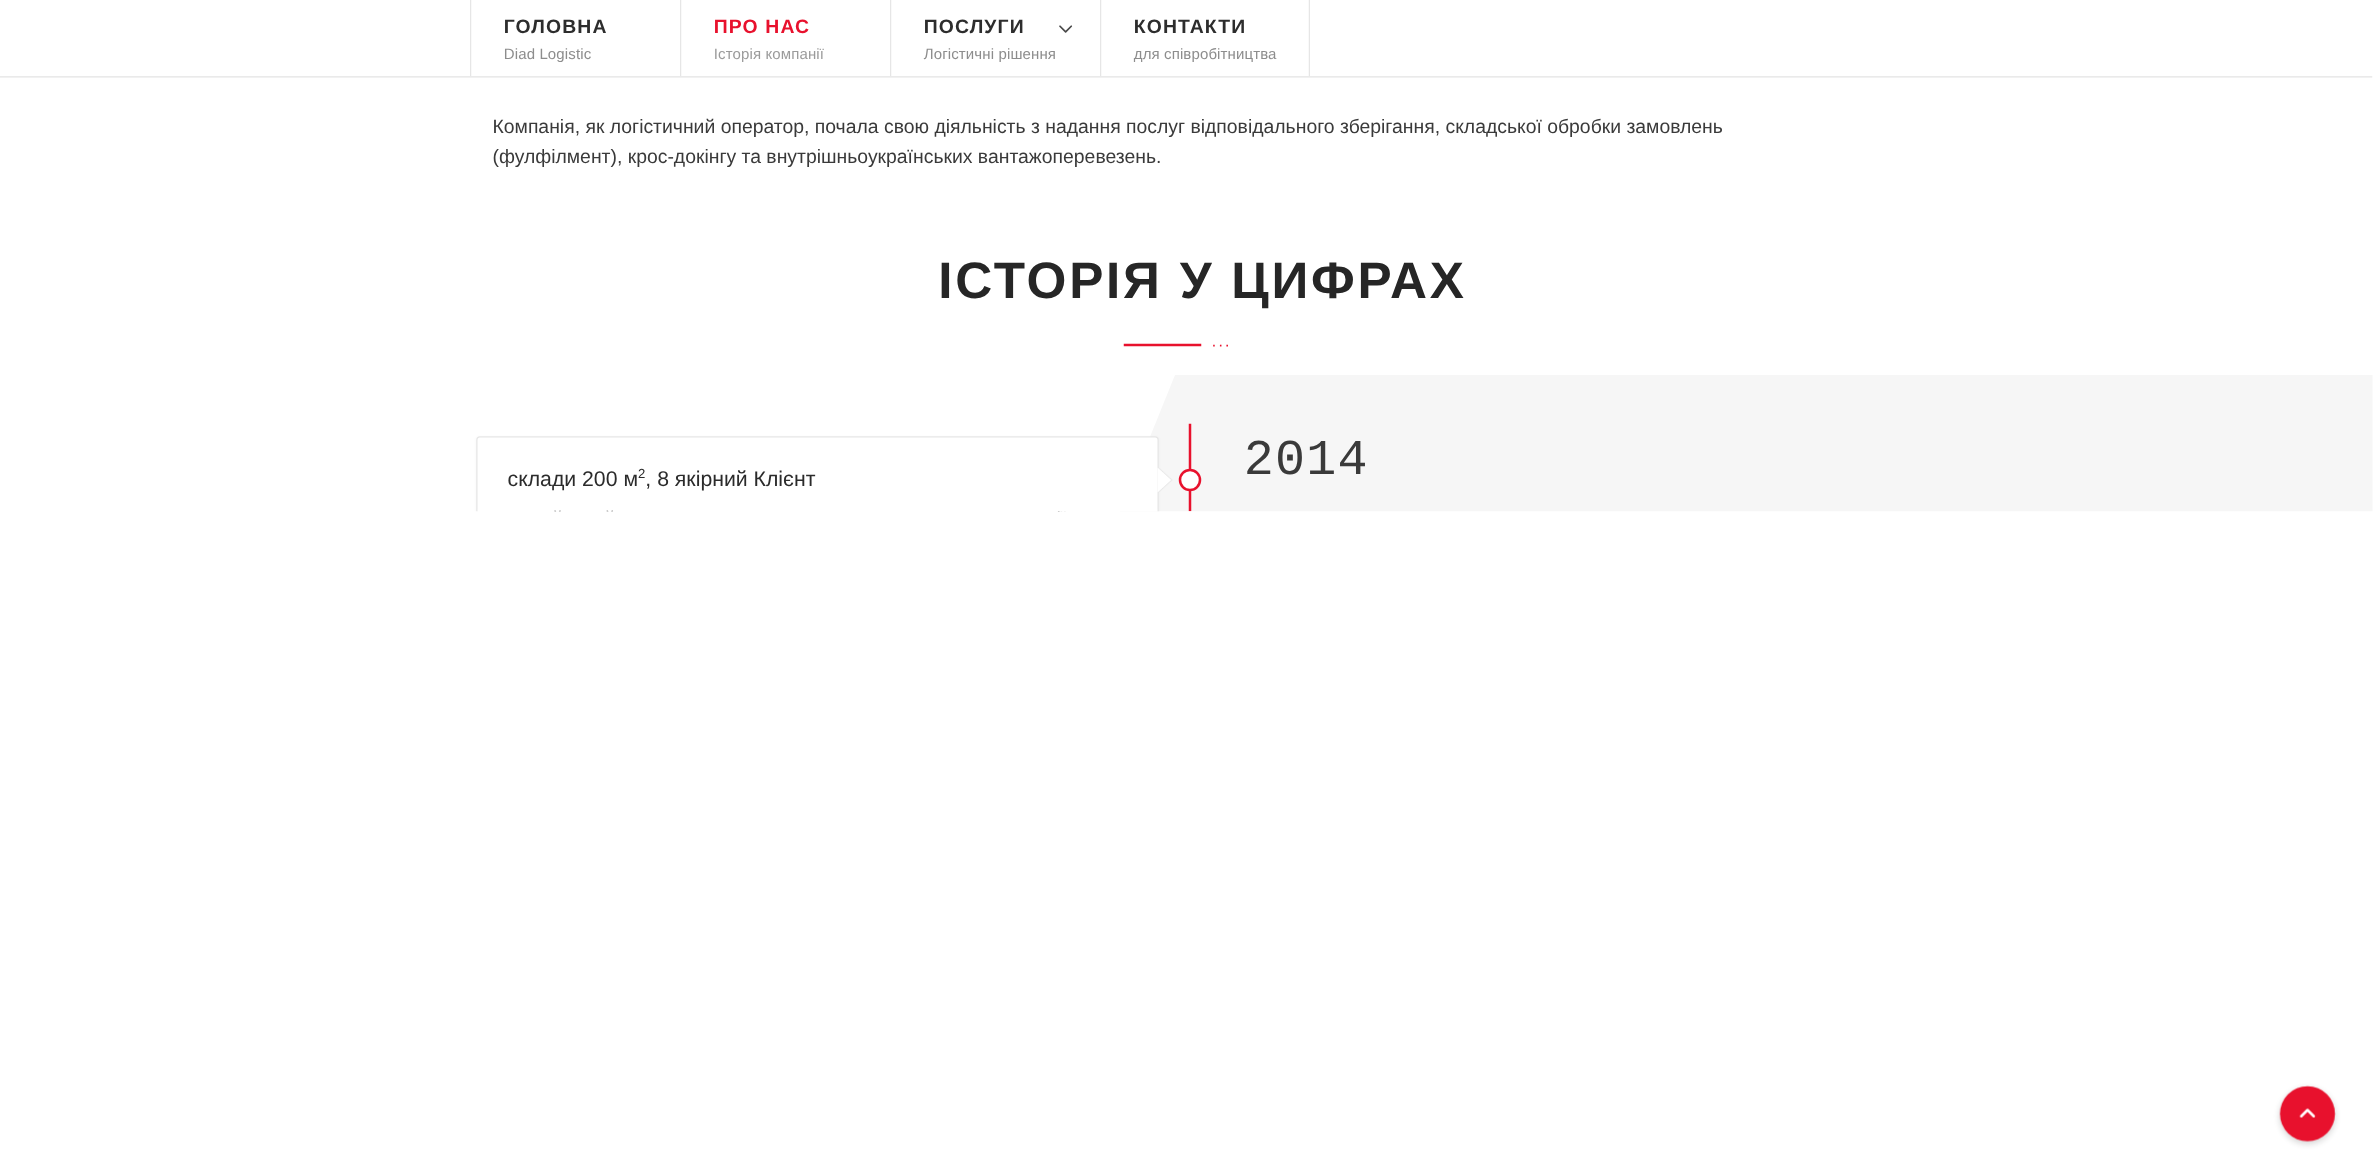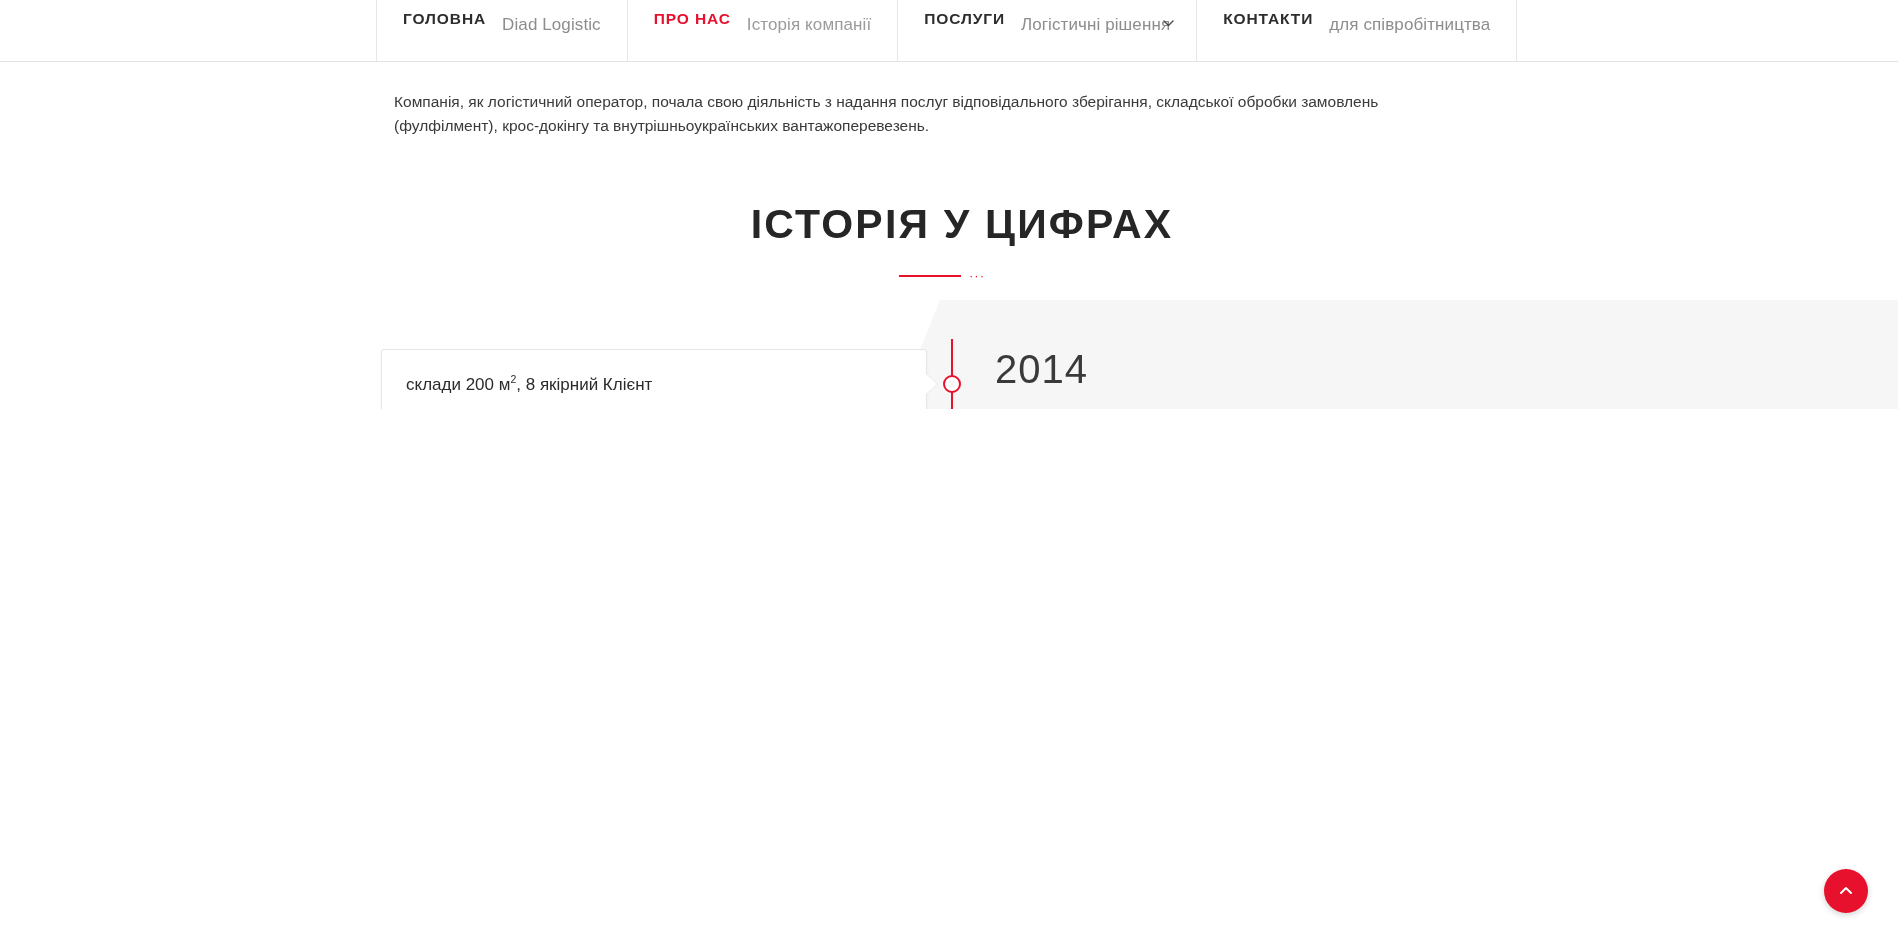--- a/index.html
+++ b/index.html
@@ -25,39 +25,38 @@
     display: flex;
     align-items: stretch;
     margin-left: 376px;
   }
   .nav-item {
     position: relative;
     padding: 10px 26px 8px 26px;
     min-width: 168px;
     border-left: 1px solid #e6e6e6;
     display: flex;
-    flex-direction: row;
+    flex-direction: column;
     justify-content: center;
     cursor: pointer;
   }
   .nav-item:last-child { border-right: 1px solid #e6e6e6; }
   .nav-title {
     font-size: 15.5px;
     letter-spacing: 0.9px;
     font-weight: 700;
     color: #2d2d2d;
     text-transform: uppercase;
     line-height: 1.1;
   }
   .nav-sub {
-    font-size: 17px;
+    font-size: 12px;
     color: #8d8d8d;
     margin-top: 5px;
     letter-spacing: 0.1px;
-    margin-left: 16px;
   }
   .nav-item.active .nav-title { color: #e8112d; }
   .nav-item.active .nav-sub { color: #9b9b9b; }
   .chev {
     position: absolute;
     right: 22px;
     top: 18px;
     width: 11px;
     height: 11px;
   }
@@ -156,21 +155,21 @@
     border: 2px solid #e8112d;
     background: #fff;
     z-index: 4;
   }
   .year {
     position: absolute;
     font-size: 40px;
     font-weight: 400;
     color: #3a3a3a;
     letter-spacing: 1px;
-    font-family: Liberation Sans, sans-serif;
+    font-family: Liberation Mono, monospace;
   }
   .card {
     position: absolute;
     background: #fff;
     border: 1px solid #e6e6e6;
     border-radius: 3px;
     box-shadow: 0 1px 3px rgba(0,0,0,0.04);
     padding: 22px 26px 22px 24px;
   }
   .card .arrow-r, .card .arrow-l {

